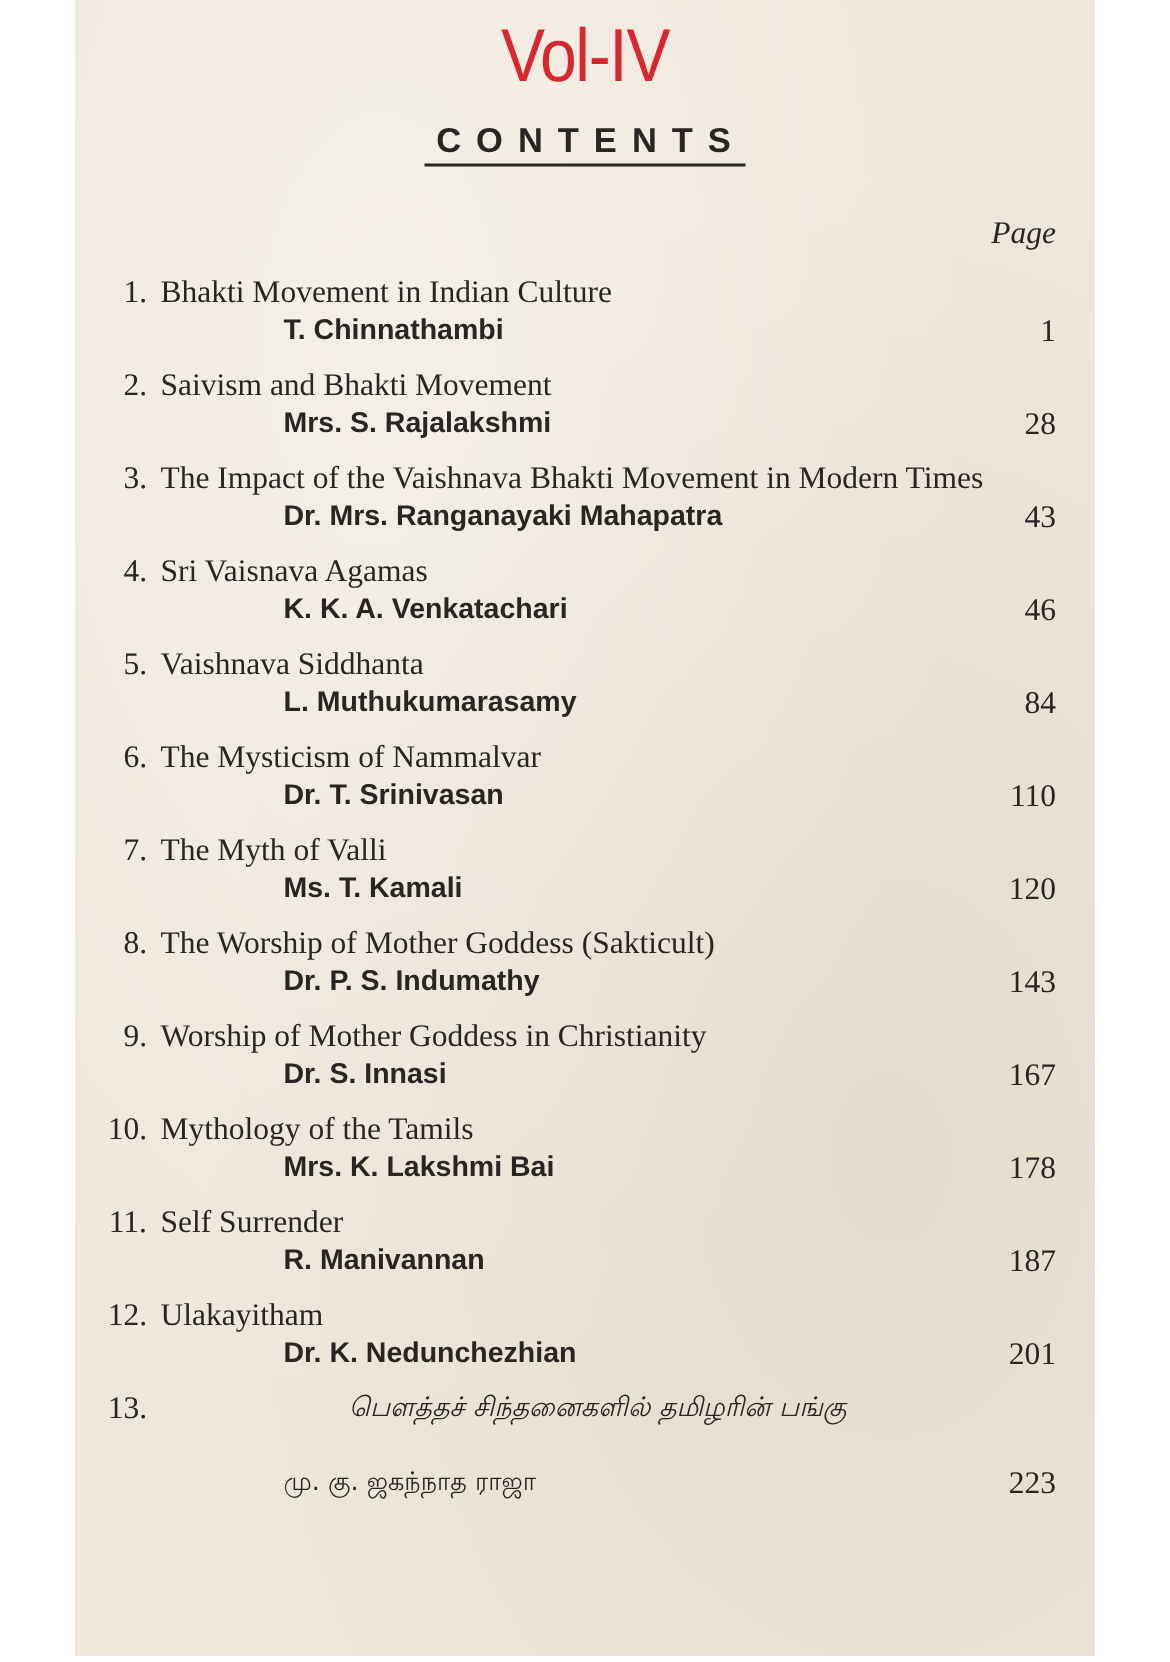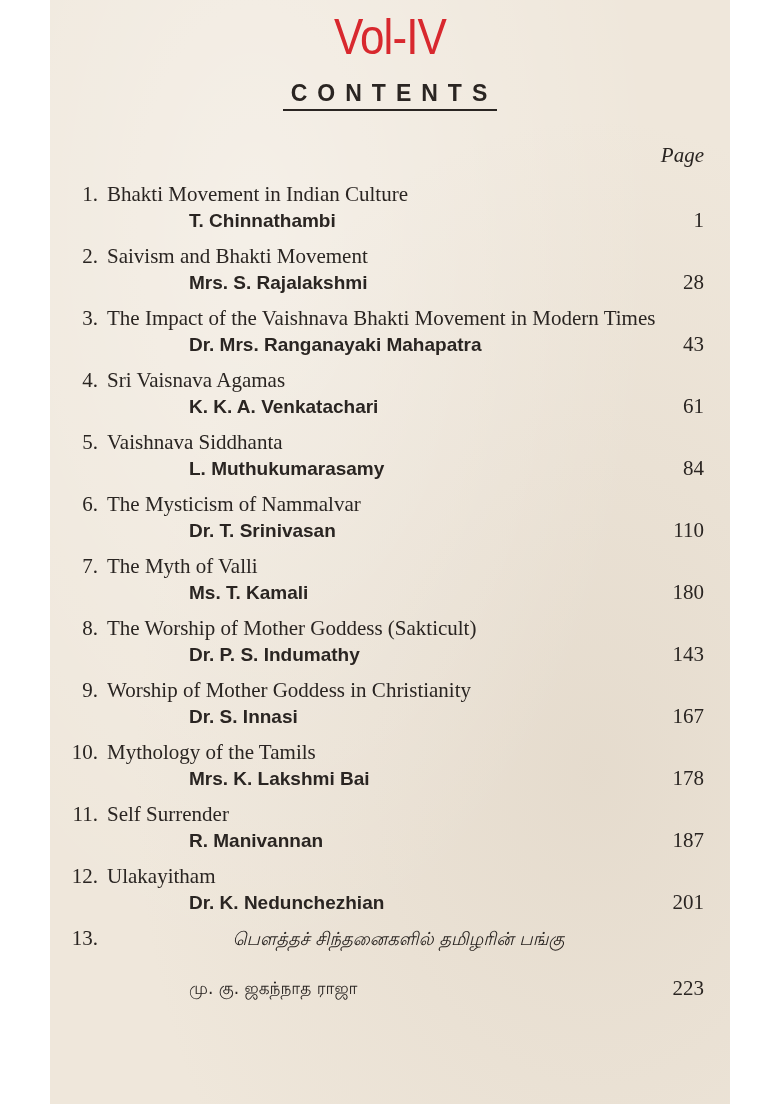--- a/index.html
+++ b/index.html
@@ -96,21 +96,21 @@
           <span class="pg">43</span>
         </div>
     </div>
     <div class="entry">
       <div class="row-title">
           <span class="num">4.</span>
           <span class="title">Sri Vaisnava Agamas</span>
         </div>
       <div class="row-author">
           <span class="author">K. K. A. Venkatachari</span>
-          <span class="pg">61</span>
+          <span class="pg">46</span>
         </div>
     </div>
     <div class="entry">
       <div class="row-title">
           <span class="num">5.</span>
           <span class="title">Vaishnava Siddhanta</span>
         </div>
       <div class="row-author">
           <span class="author">L. Muthukumarasamy</span>
           <span class="pg">84</span>
@@ -126,21 +126,21 @@
           <span class="pg">110</span>
         </div>
     </div>
     <div class="entry">
       <div class="row-title">
           <span class="num">7.</span>
           <span class="title">The Myth of Valli</span>
         </div>
       <div class="row-author">
           <span class="author">Ms. T. Kamali</span>
-          <span class="pg">180</span>
+          <span class="pg">120</span>
         </div>
     </div>
     <div class="entry">
       <div class="row-title">
           <span class="num">8.</span>
           <span class="title">The Worship of Mother Goddess (Sakticult)</span>
         </div>
       <div class="row-author">
           <span class="author">Dr. P. S. Indumathy</span>
           <span class="pg">143</span>

